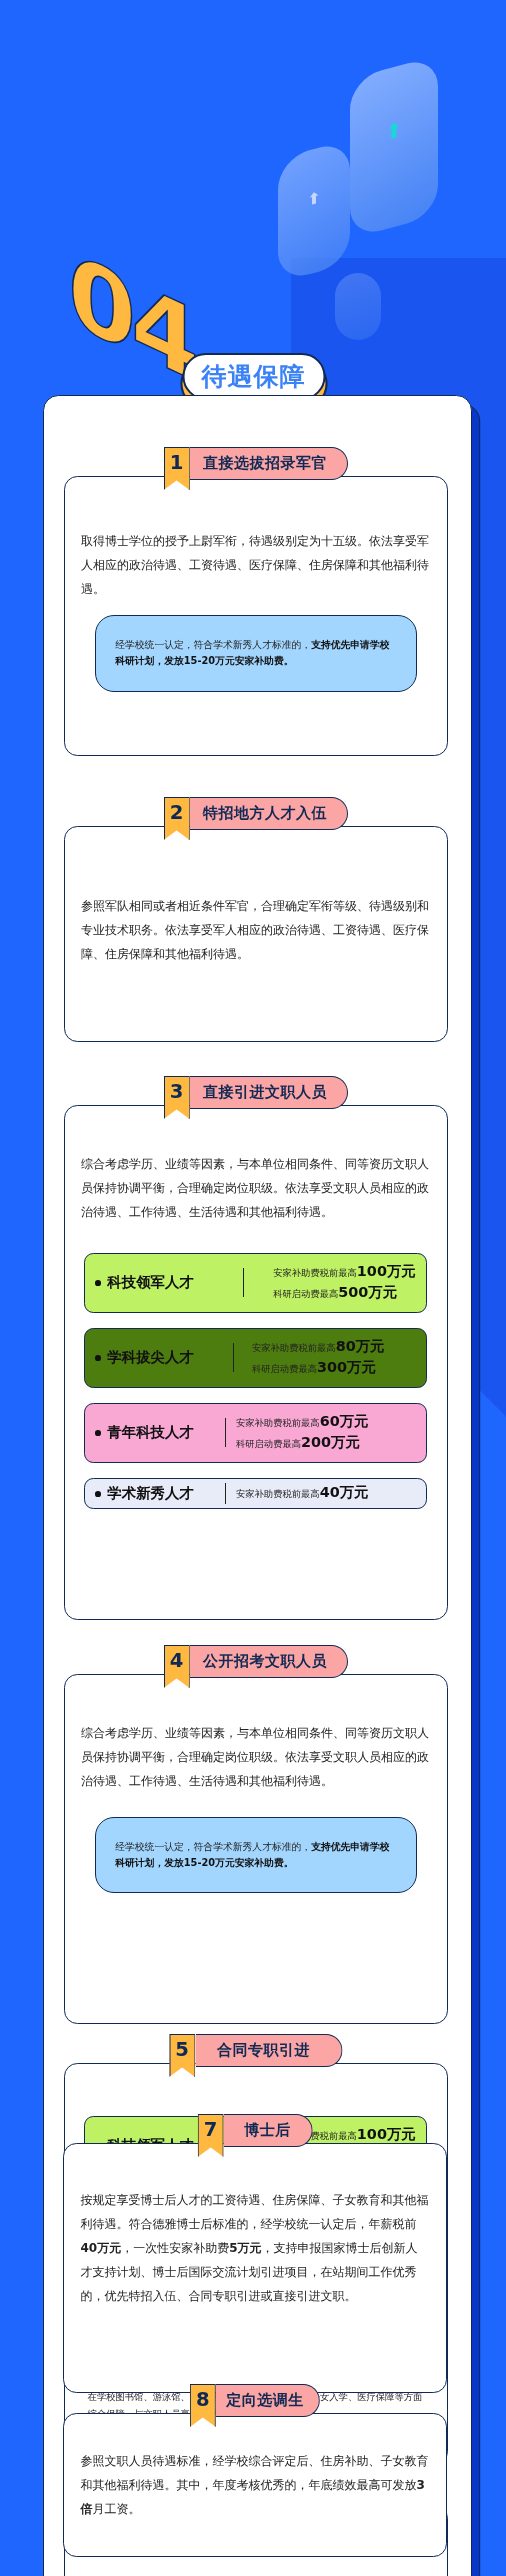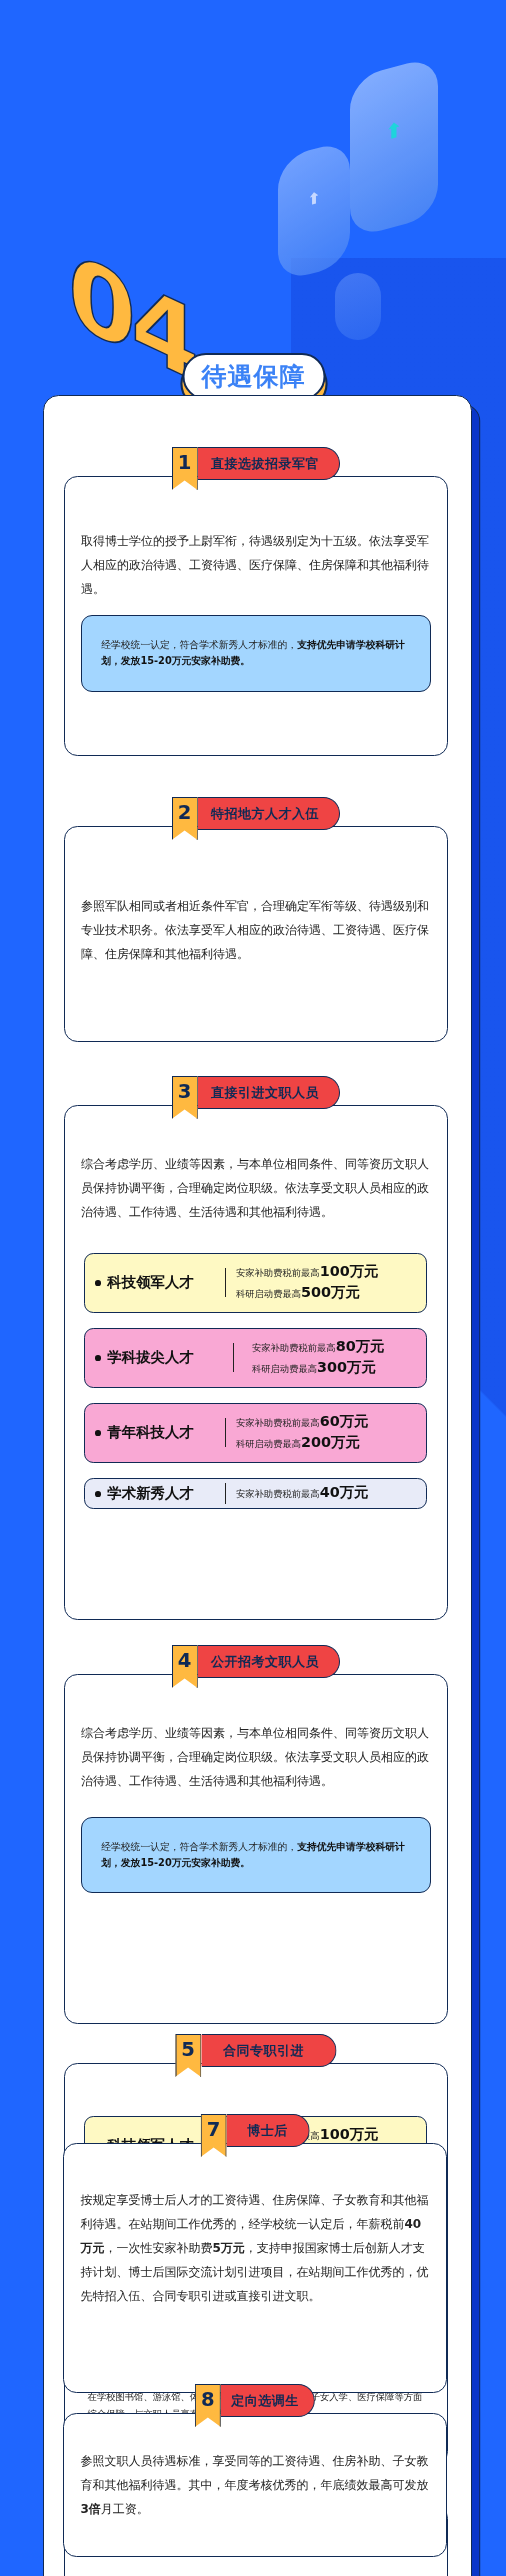--- a/index.html
+++ b/index.html
@@ -65,48 +65,48 @@
     height: 33px; display: flex; align-items: stretch;
   }
   .ribbon .num {
     width: 26px; height: 43px; background: #ffb940;
     border: 1.5px solid #102a55; position: relative;
     display: flex; justify-content: center; padding-top: 3.1px;
     font-weight: bold; font-size: 19.6px; color: #102a55;
     clip-path: polygon(0 0, 100% 0, 100% 100%, 50% 78%, 0 100%);
   }
   .ribbon .label {
-    background: #ef4444; border: 1.5px solid #102a55; border-left: none;
+    background: #fca5a5; border: 1.5px solid #102a55; border-left: none;
     border-radius: 0 17.5px 17.5px 0; padding: 0 19.6px 0 13.4px;
-    font-weight: bold; font-size: 13px; color: #102a55;
+    font-weight: bold; font-size: 15px; color: #102a55;
     display: flex; align-items: center; white-space: nowrap; letter-spacing: 0.5px;
   }
   .body-text {
     font-size: 12px; line-height: 24px; color: #222; padding: 0 16.5px;
   }
   .note-box {
-    background: #a3d6ff; border: 1px solid #102a55; border-radius: 11px;
-    margin: 0 16px; padding: 20.6px 19.6px; font-size: 9.8px; line-height: 16.5px; color: #222;
+    background: #a3d6ff; border: 1px solid #102a55; border-radius: 19px;
+    margin: 0 30px; padding: 20.6px 19.6px; font-size: 9.8px; line-height: 16.5px; color: #222;
   }
   .note-box b { font-weight: bold; color: #111; }
 
   .talent {
     margin: 0 19.6px 15.5px 19.6px; border: 1px solid #102a55; border-radius: 9.3px;
     display: flex; align-items: center; padding: 8.2px 10.3px; min-height: 40px;
   }
   .talent .name {
     width: 124px; font-weight: bold; font-size: 14.4px; color: #111;
     display: flex; align-items: center; gap: 6.2px; white-space: nowrap;
   }
   .talent .name .dot { width: 5.7px; height: 5.7px; border-radius: 50%; background: #111; }
   .talent .sep { width: 1px; height: 29px; background: #222; margin: 0 10.3px 0 5.2px; }
   .talent .vals { font-size: 9.3px; color: #222; line-height: 19.6px; }
   .talent .vals b { font-size: 14.4px; font-weight: bold; color: #111; }
-  .c-blue { background: #fef9c3; }
-  .c-pink { background: #f9a8d4; gap: 8px; }
+  .c-blue { background: #bef264; justify-content: space-between; }
+  .c-pink { background: #4d7c0f; gap: 8px; }
   .c-yellow { background: #f9a8d4; }
   .c-grey { background: #e8ebf8; }
 
   .small-text { font-size: 9.3px; line-height: 17.5px; color: #222; padding: 0 20.6px; }
 </style>
 </head>
 <body>
 
 <div class="diag-right"></div>
 
@@ -265,26 +265,26 @@
   </div>
 
 </div>
 
 <div class="card" style="left:63px;top:2143px;width:384px;height:250px;">
   <div class="ribbon">
     <div class="num">7</div>
     <div class="label" style="padding:0 20.6px 0 20.6px">博士后</div>
   </div>
   <div class="body-text" style="padding-top:44px;">
-    <span>按规定享受博士后人才的工资待遇、住房保障、子女教育和其他福利待遇。在站期间工作优秀的，经学校统一认定后，年薪税前</span><b>40万元</b><span>，一次性安家补助费</span><b>5万元</b><span>，支持申报国家博士后创新人才支持计划、博士后国际交流计划引进项目，在站期间工作优秀的，优先特招入伍、合同专职引进或直接引进文职。</span>
+    <span>按规定享受博士后人才的工资待遇、住房保障、子女教育和其他福利待遇。符合德雅博士后标准的，经学校统一认定后，年薪税前</span><b>40万元</b><span>，一次性安家补助费</span><b>5万元</b><span>，支持申报国家博士后创新人才支持计划、博士后国际交流计划引进项目，在站期间工作优秀的，优先特招入伍、合同专职引进或直接引进文职。</span>
   </div>
 </div>
 
 <div class="card" style="left:63px;top:2413px;width:384px;height:144px;">
   <div class="ribbon">
     <div class="num">8</div>
     <div class="label" style="padding:0 15.5px 0 10.3px">定向选调生</div>
   </div>
   <div class="body-text" style="padding-top:35px;">
-    <span>参照文职人员待遇标准，享受同等的工资待遇、住房补助、子女教育和其他福利待遇。其中，年度考核优秀的，年底绩效最高可发放</span><b>3倍</b><span>月工资。</span>
+    <span>参照文职人员待遇标准，经学校综合评定后、住房补助、子女教育和其他福利待遇。其中，年度考核优秀的，年底绩效最高可发放</span><b>3倍</b><span>月工资。</span>
   </div>
 </div>
 
 
 </body></html>

